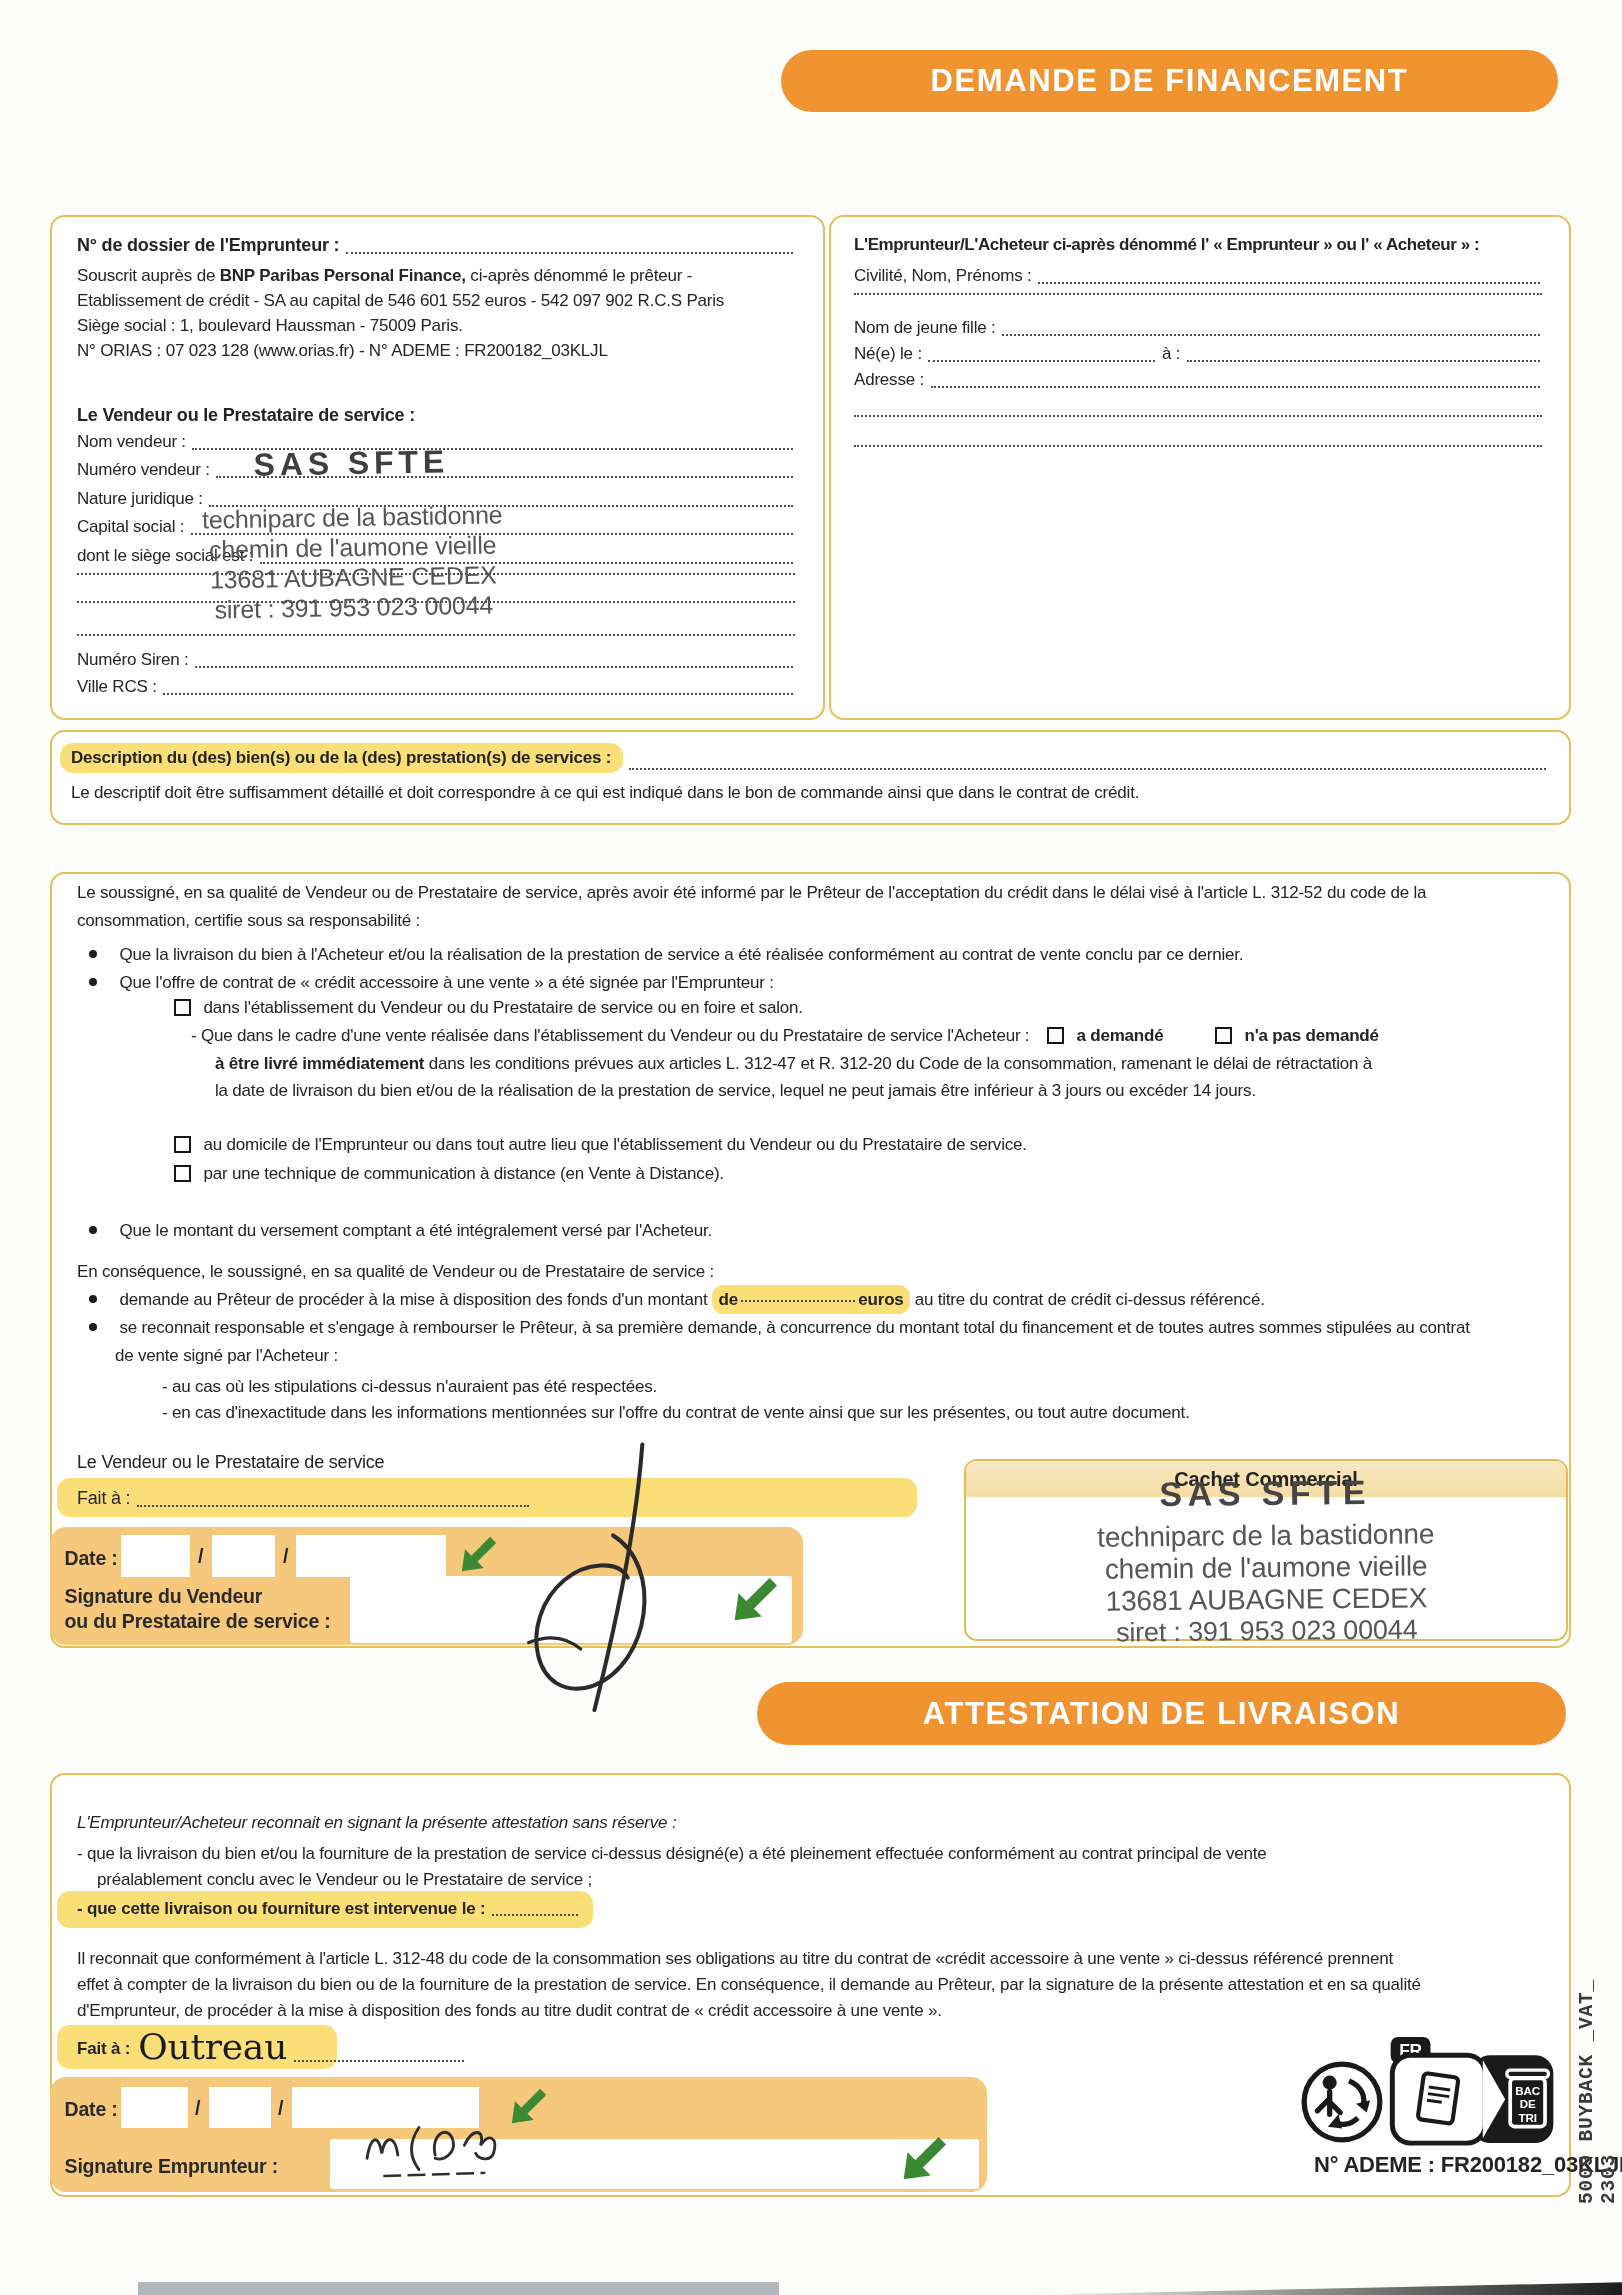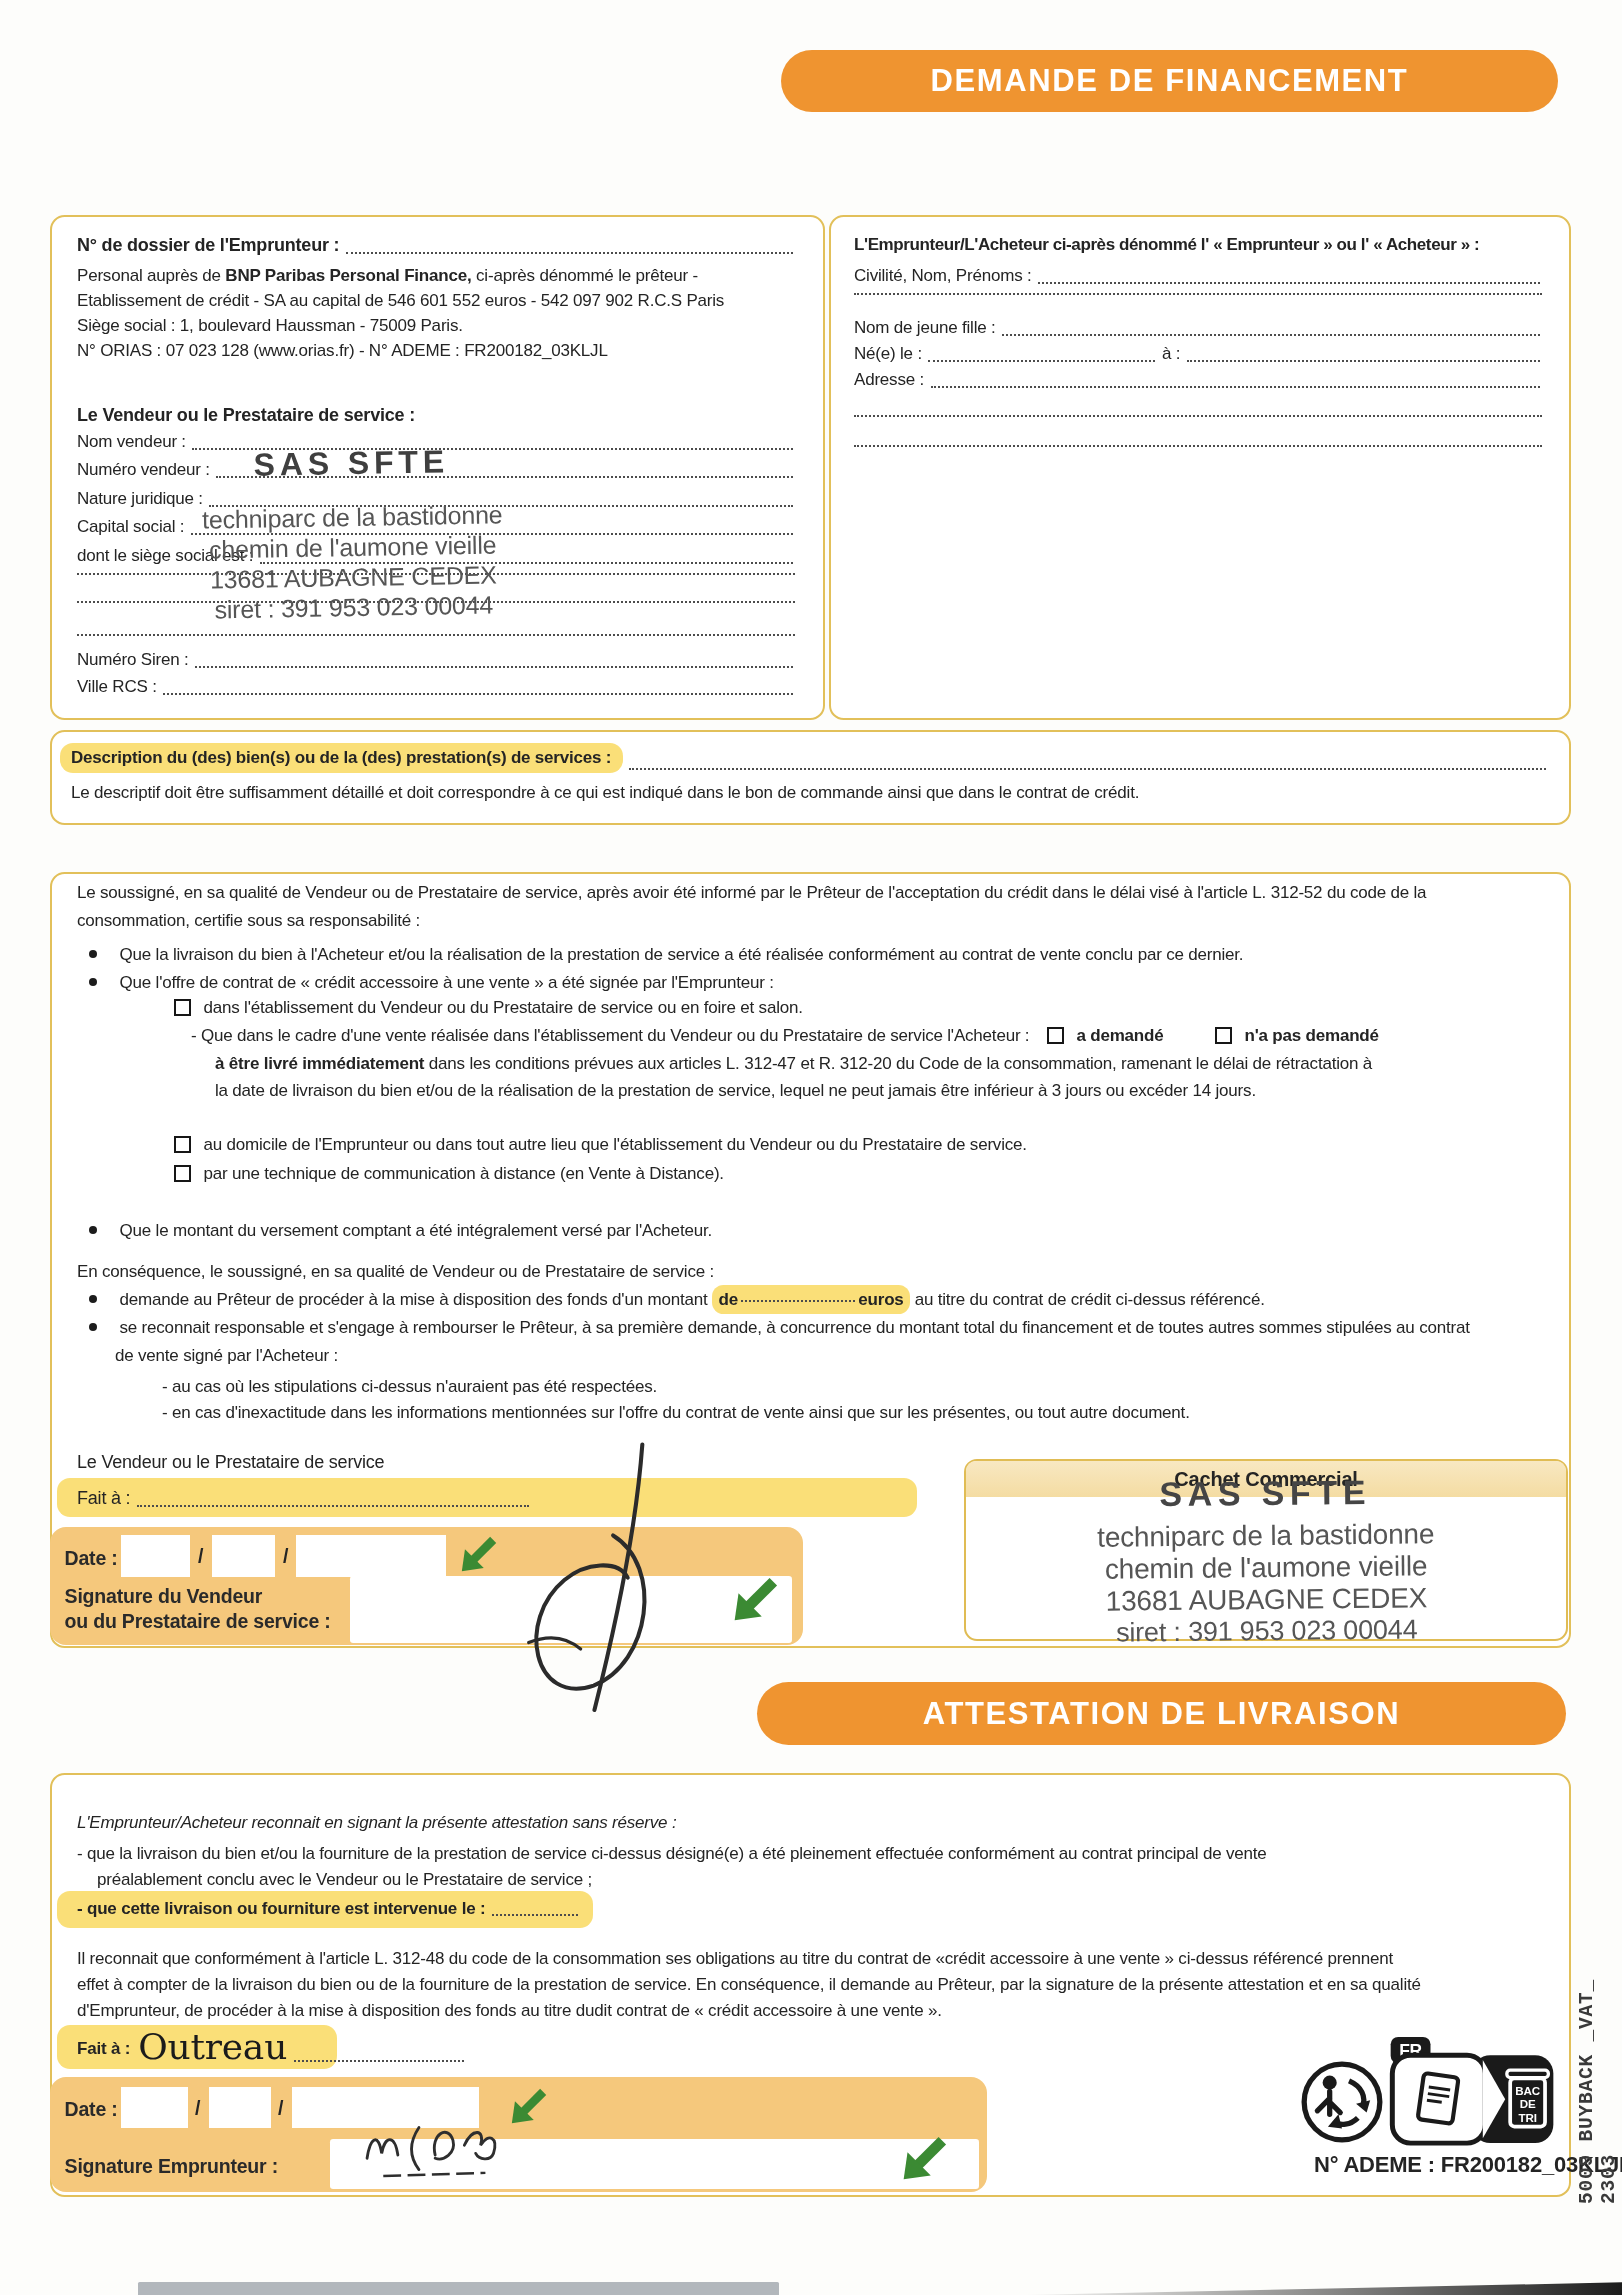--- a/index.html
+++ b/index.html
@@ -40,21 +40,21 @@
   </div>
 
 
   <div class="abs box" style="left:50px;top:215px;width:771px;height:501px;"></div>
 
   <div class="abs row t22 nw" style="left:77px;top:234px;width:718px;">
     <span class="b">N° de dossier de l'Emprunteur :</span>
     <span class="dots"></span>
   </div>
   <div class="abs t21 nw" style="left:77px;top:264px;">
-    <span>Personal auprès de </span><span class="b">BNP Paribas Personal Finance,</span><span> ci-après dénommé le prêteur -</span>
+    <span>Souscrit auprès de </span><span class="b">BNP Paribas Personal Finance,</span><span> ci-après dénommé le prêteur -</span>
   </div>
   <div class="abs t21 nw" style="left:77px;top:289px;">Etablissement de crédit - SA au capital de 546 601 552 euros - 542 097 902 R.C.S Paris</div>
   <div class="abs t21 nw" style="left:77px;top:314px;">Siège social : 1, boulevard Haussman - 75009 Paris.</div>
   <div class="abs t21 nw" style="left:77px;top:339px;">N° ORIAS : 07 023 128 (www.orias.fr) - N° ADEME : FR200182_03KLJL</div>
 
   <div class="abs t22 b nw" style="left:77px;top:404px;">Le Vendeur ou le Prestataire de service :</div>
 
   <div class="abs row t21 nw" style="left:77px;top:430px;width:718px;">
     <span>Nom vendeur :</span>
     <span class="dots"></span>

